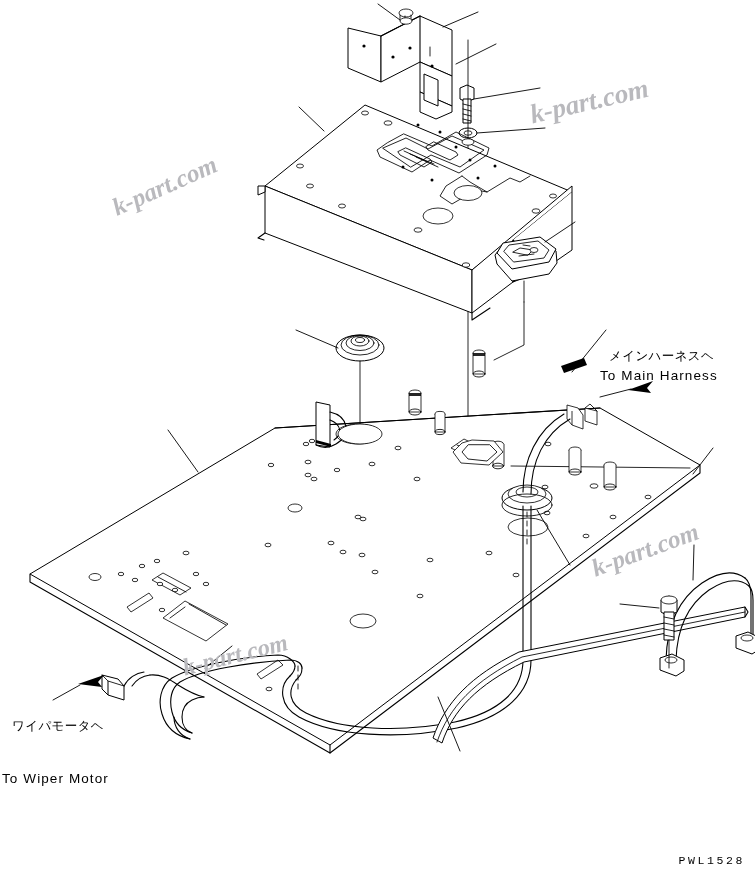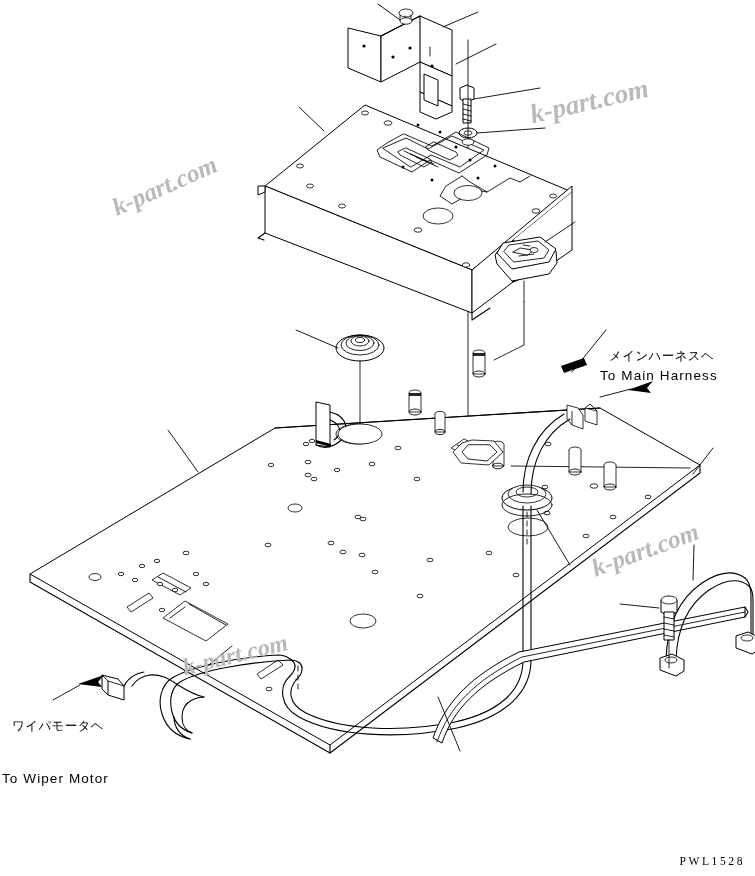--- a/index.html
+++ b/index.html
@@ -73,21 +73,21 @@
   }
   .lbl-en {
     font-size: 13.5px;
     letter-spacing: 1.1px;
     line-height: 1.15;
   }
   .partno {
     position: absolute;
     right: 10px;
     bottom: 9px;
-    font-family: Liberation Serif, serif;
+    font-family: Liberation Mono, monospace;
     font-size: 11.5px;
     letter-spacing: 2.6px;
     color: #000000;
   }
   .wm {
     position: absolute;
     color: #b9b9bd;
     font-family: "Liberation Serif", serif;
     font-style: italic;
     font-weight: 700;

